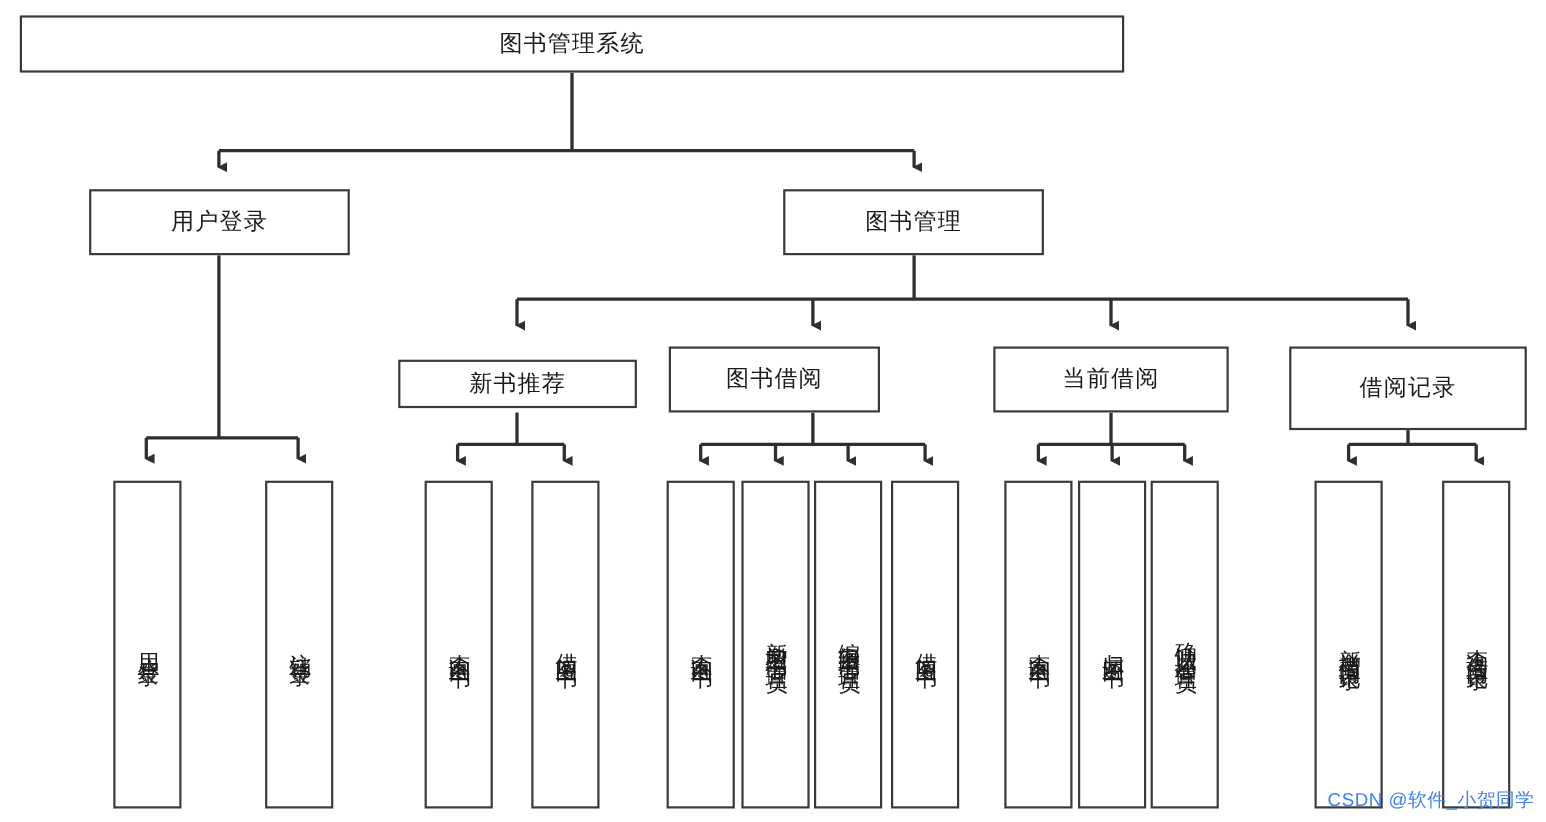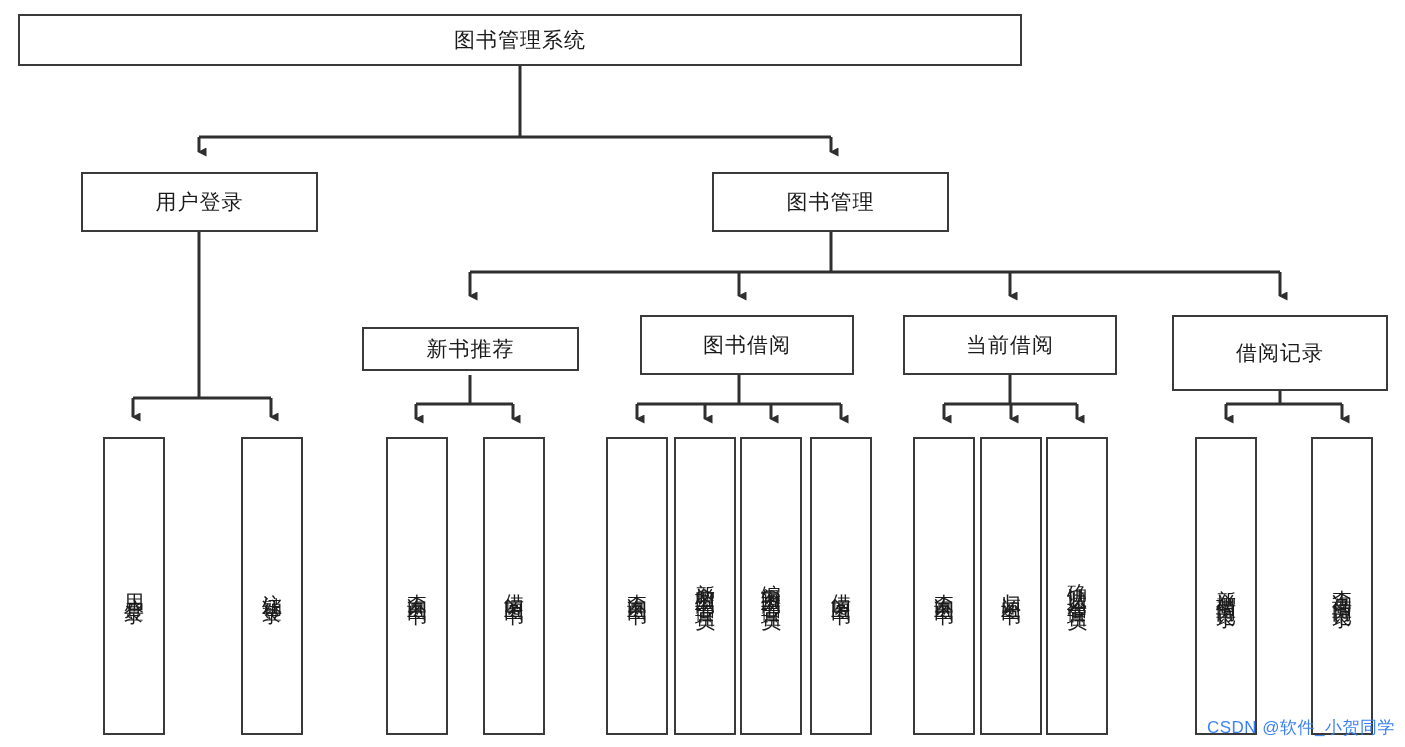--- a/index.html
+++ b/index.html
@@ -131,21 +131,21 @@
   <div class="node horiz" style="left:81px; top:172px; width:237px; height:60px;">
     <span class="lbl">用户登录</span>
   </div>
   <div class="node horiz" style="left:712px; top:172px; width:237px; height:60px;">
     <span class="lbl">图书管理</span>
   </div>
 
   <div class="node horiz" style="left:362px; top:315px; width:217px; height:44px;margin-top:12px;">
     <span class="lbl">新书推荐</span>
   </div>
-  <div class="node horiz" style="left:640px; top:315px; width:214px; height:60px;">
+  <div class="node horiz" style="left:608px; top:315px; width:192px; height:60px;">
     <span class="lbl">图书借阅</span>
   </div>
   <div class="node horiz" style="left:903px; top:315px; width:214px; height:60px;">
     <span class="lbl">当前借阅</span>
   </div>
   <div class="node horiz" style="left:1172px; top:315px; width:216px; height:76px;">
     <span class="lbl">借阅记录</span>
   </div>
 
   <div class="node vert" style="left:103px; top:437px; width:62px; height:298px;">

